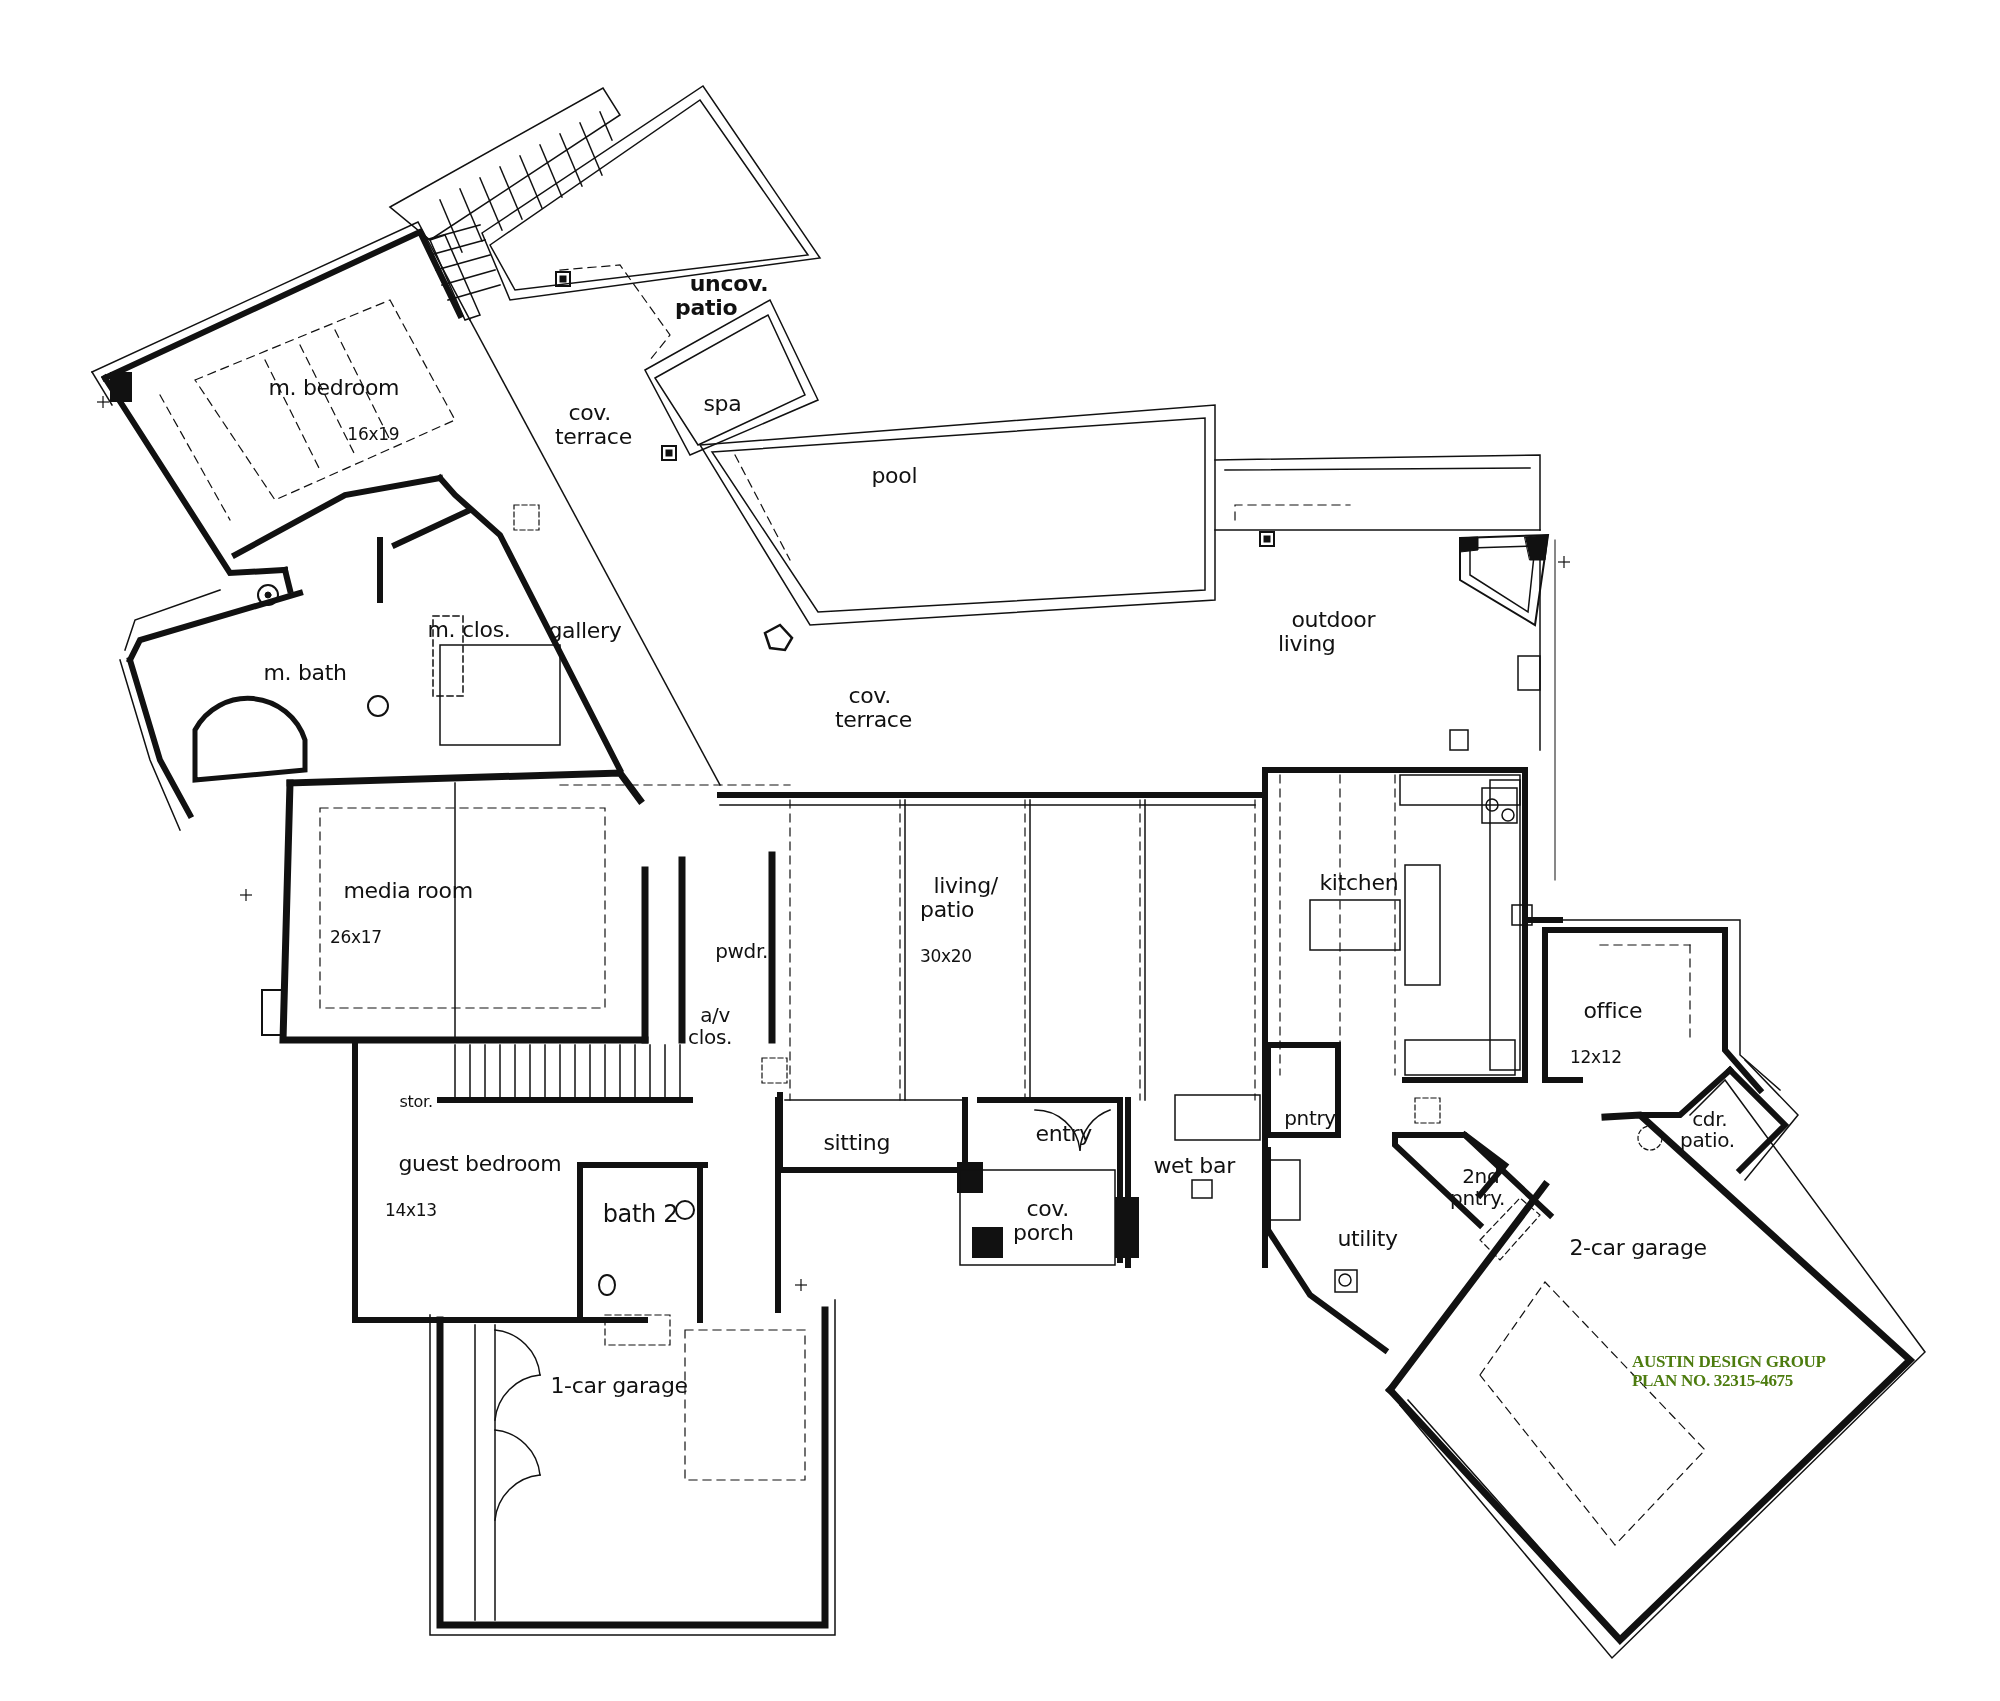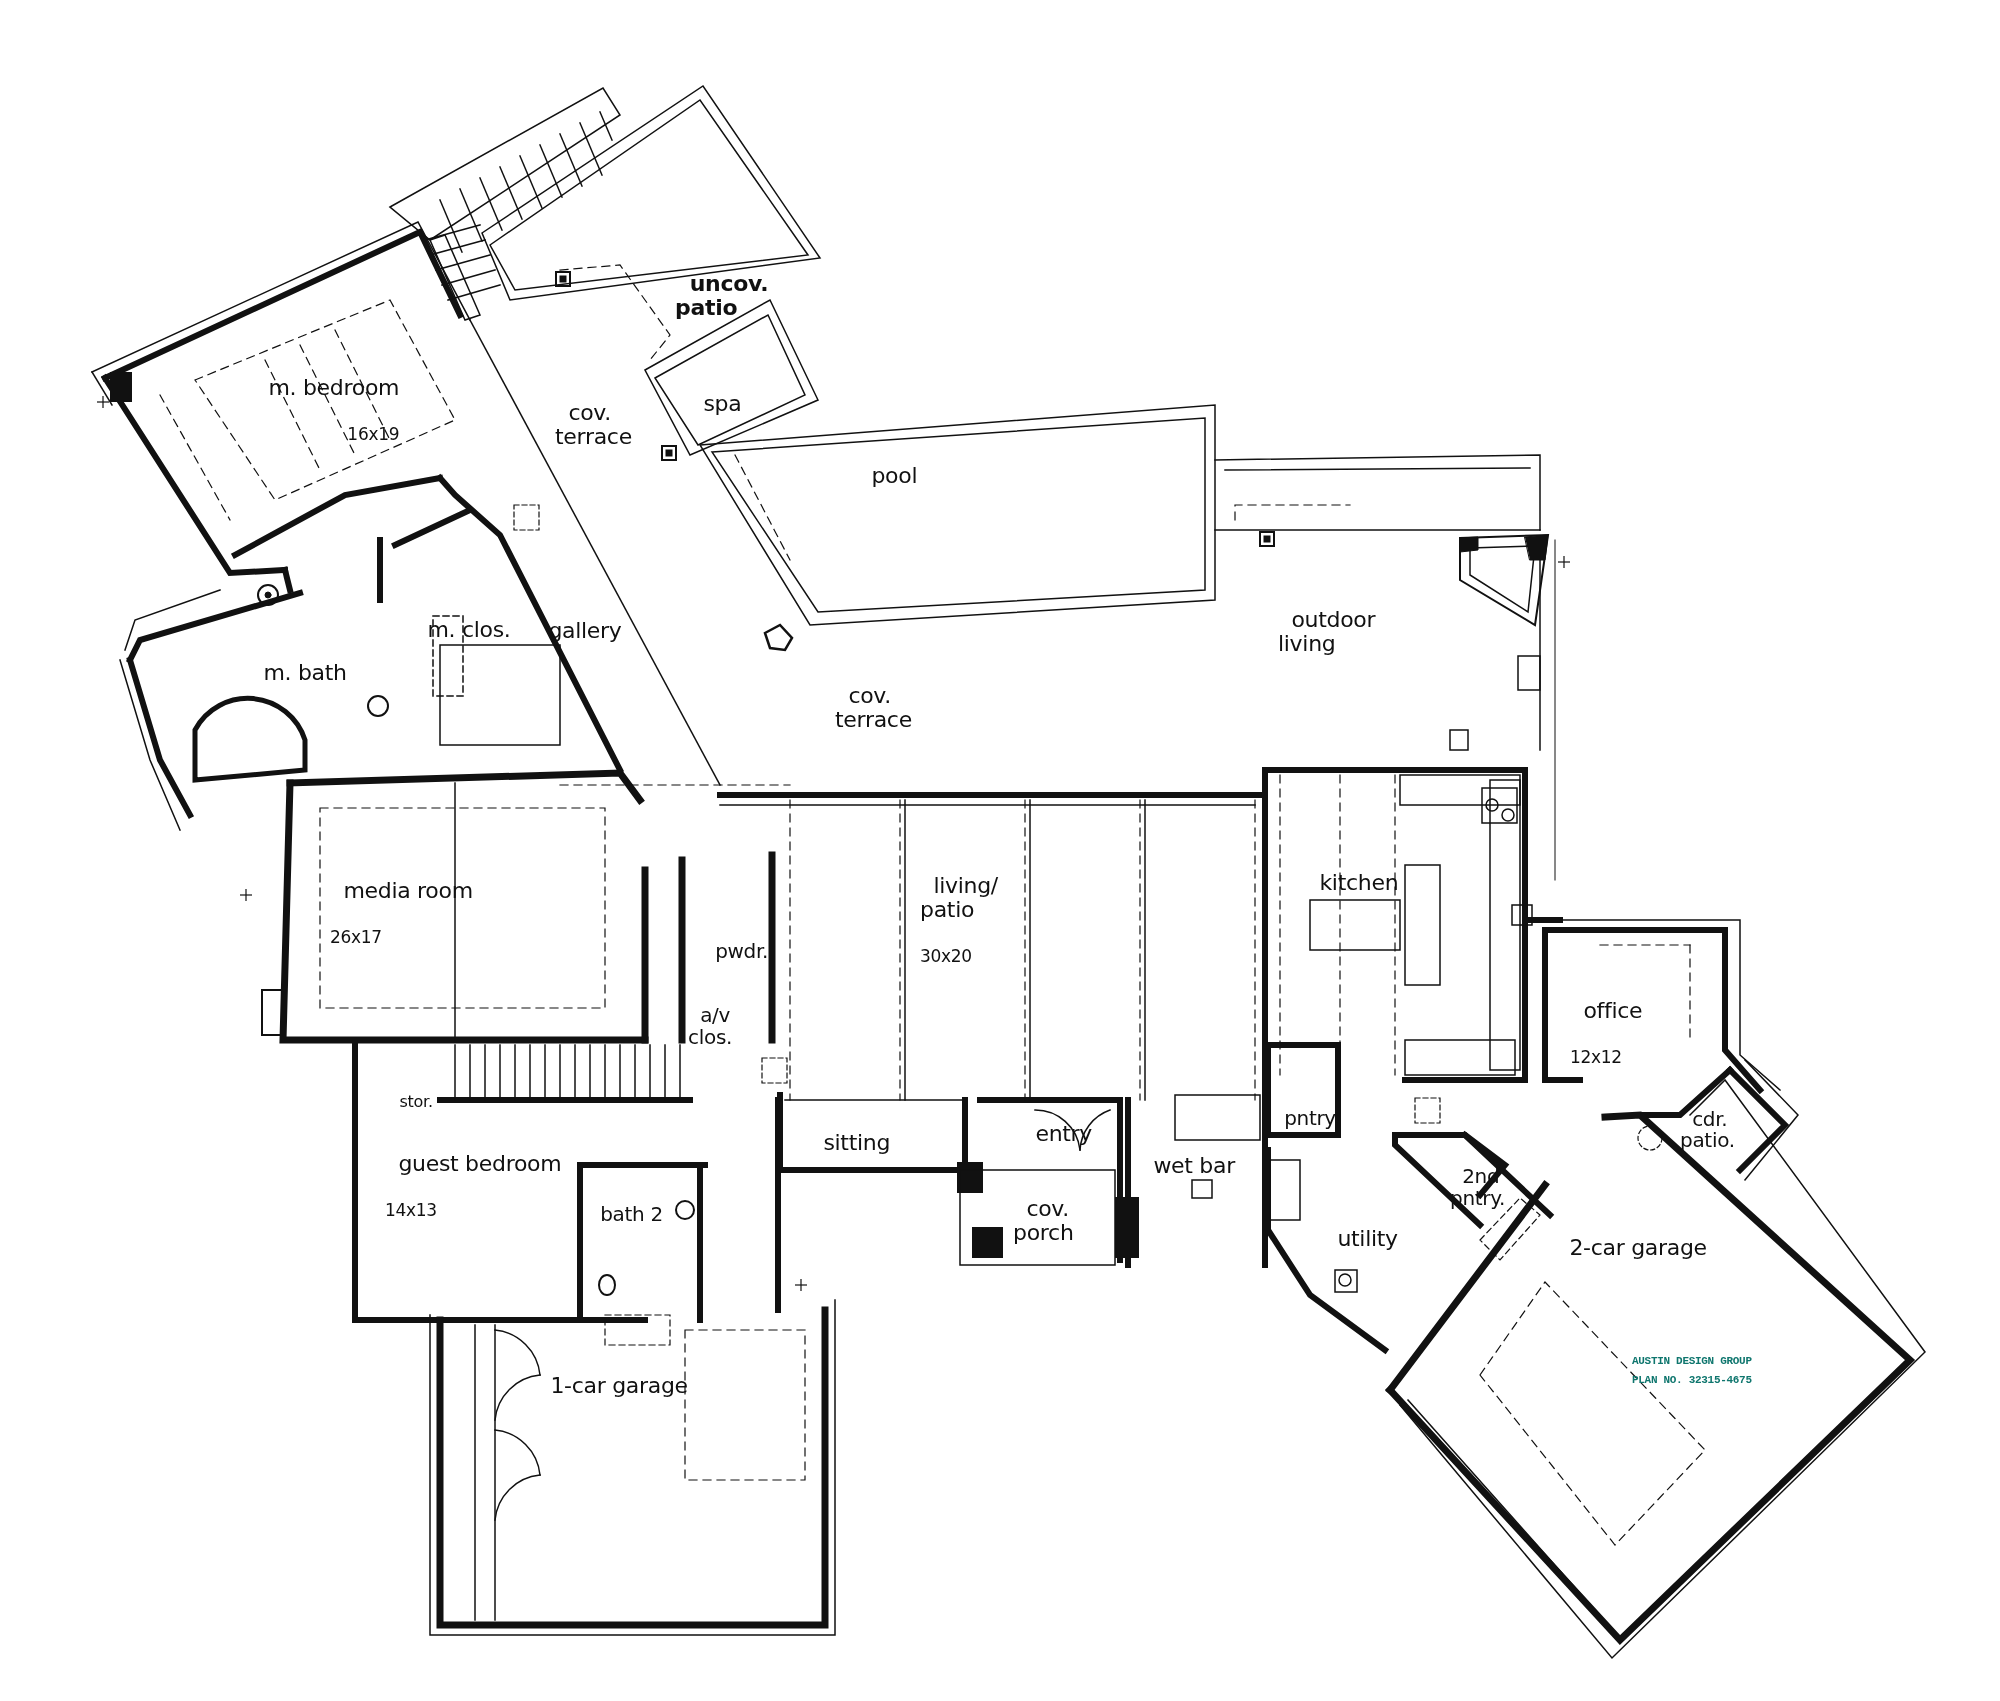--- a/index.html
+++ b/index.html
@@ -1,20 +1,20 @@
 <!DOCTYPE html>
 <html><head>
   <meta charset="utf-8">
   <style>
     html, body { margin:0; padding:0; background:#ffffff; }
     body { width:2000px; height:1701px; position:relative; overflow:hidden; font-family:"DejaVu Sans", sans-serif; }
     #plan { position:absolute; left:0; top:0; width:2000px; height:1701px; }
     .lbl { position:absolute; color:#111; font-family:"DejaVu Sans", sans-serif; font-size:22px; line-height:24px; white-space:pre; letter-spacing:-0.3px; }
     .dim { display:block; font-size:17px; line-height:20px; }
-    .credit { position:absolute; color:#0f766e; font-family:Liberation Mono, monospace; font-size:11px; line-height:19px; font-weight:bold; letter-spacing:-0.3px; }
+    .credit { position:absolute; color:#4d7c0f; font-family:Liberation Serif, serif; font-size:17px; line-height:19px; font-weight:bold; letter-spacing:-0.3px; }
   </style>
 </head>
 <body>
 
 <svg id="plan" viewBox="0 0 2000 1701" xmlns="http://www.w3.org/2000/svg">
   <g fill="none" stroke="#111" stroke-linecap="square">
 
     <g stroke-width="1.5">
       <polygon points="390,207 603,88 620,115 430,240"></polygon>
       <polygon points="430,240 445,235 480,315 465,320"></polygon>
@@ -347,21 +347,21 @@
 <div class="lbl" style="left:1324px;top:1203px;">
   <span>utility</span>
 </div>
 <div class="lbl" style="left:390px;top:1066px;font-size:16px;">
   <span>stor.</span>
 </div>
 <div class="lbl" style="left:385px;top:1128px;">
   <span>guest bedroom</span>
   <span class="dim">14x13</span>
 </div>
-<div class="lbl" style="left:588px;top:1178px;font-size:20px;">
+<div class="lbl" style="left:588px;top:1178px;font-size:24px;">
   <span>bath 2</span>
 </div>
 <div class="lbl" style="left:810px;top:1107px;">
   <span>sitting</span>
 </div>
 <div class="lbl" style="left:1022px;top:1098px;">
   <span>entry</span>
 </div>
 <div class="lbl" style="left:1013px;top:1173px;">
   <span>cov.

